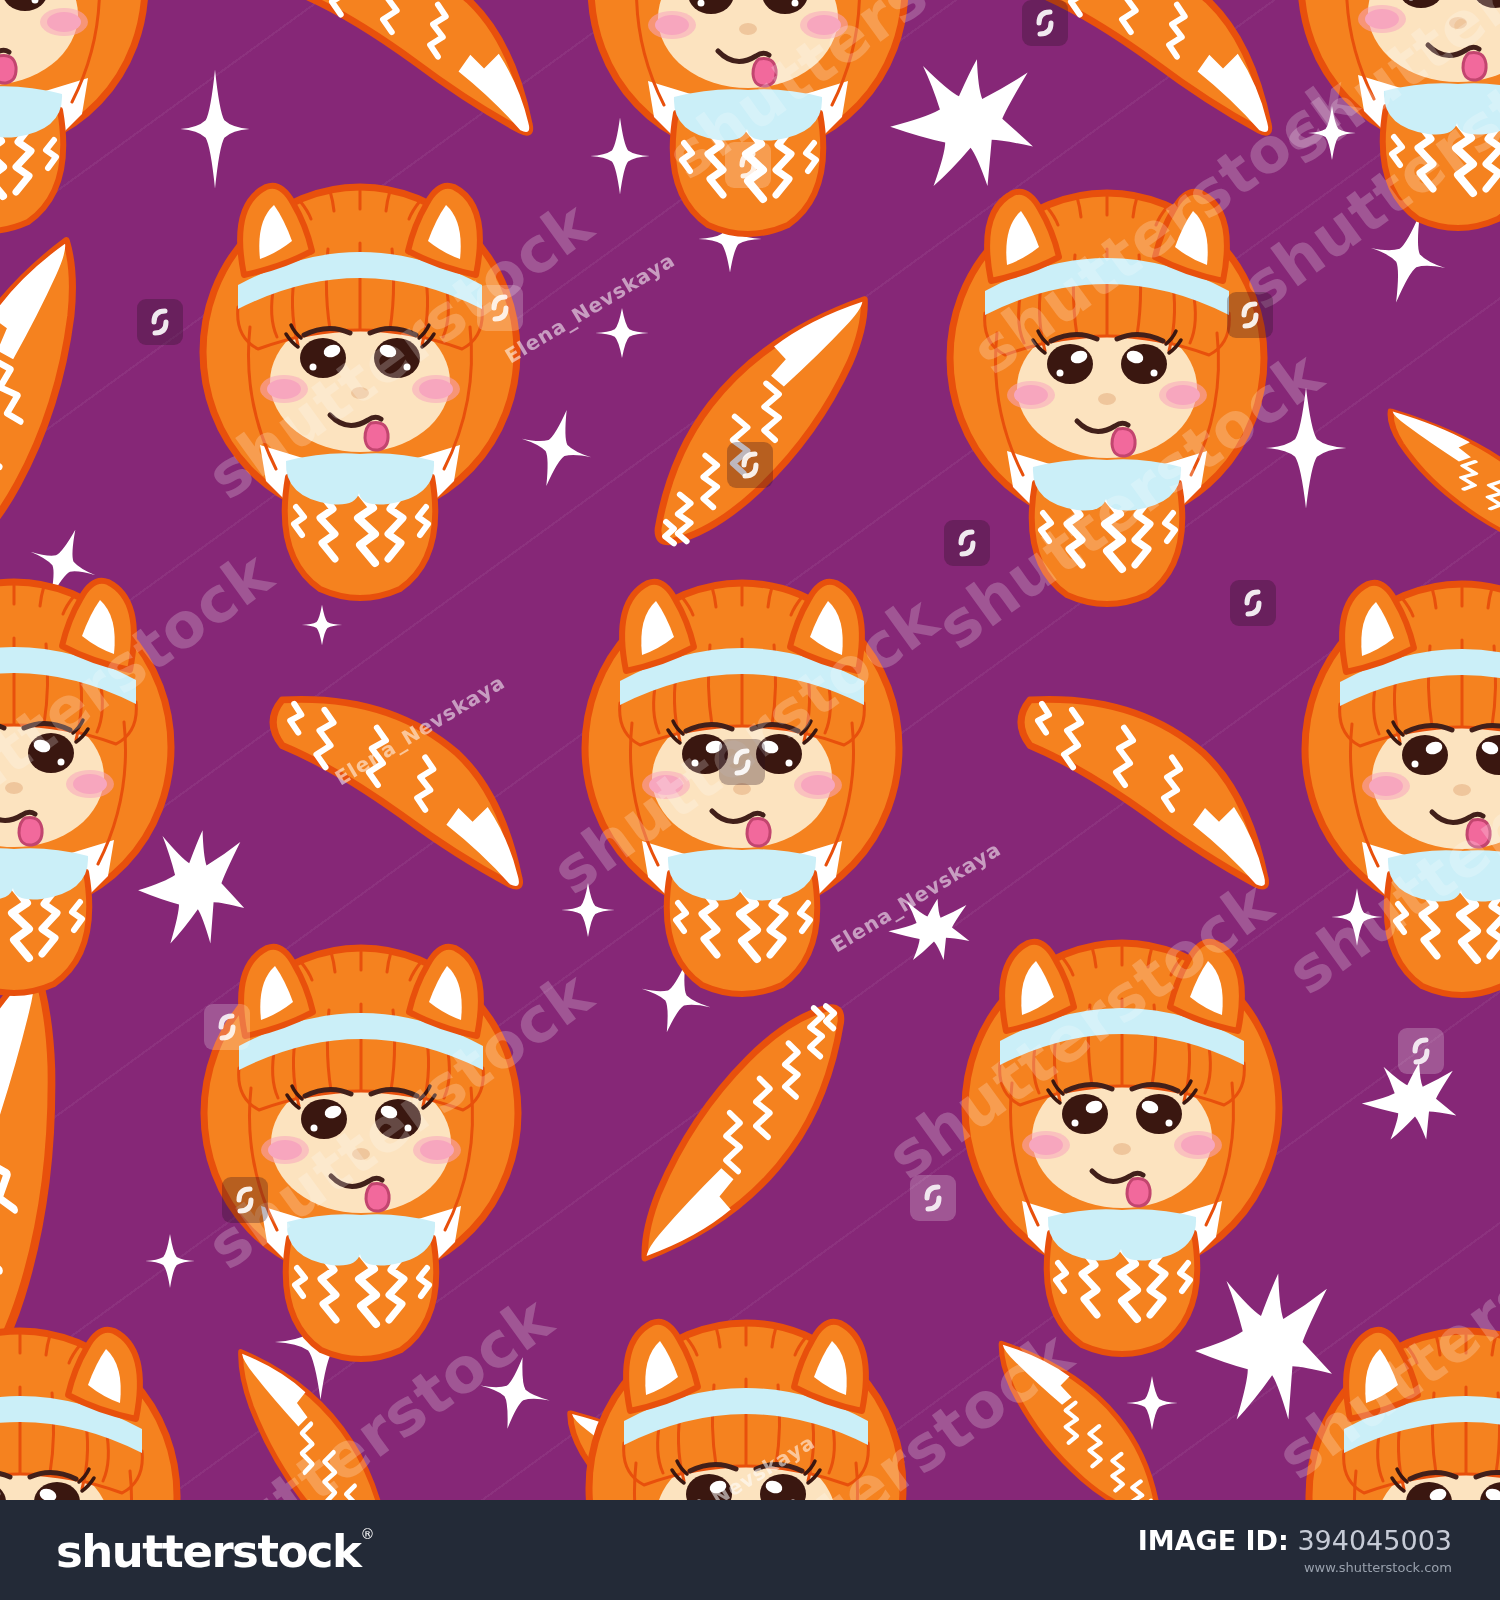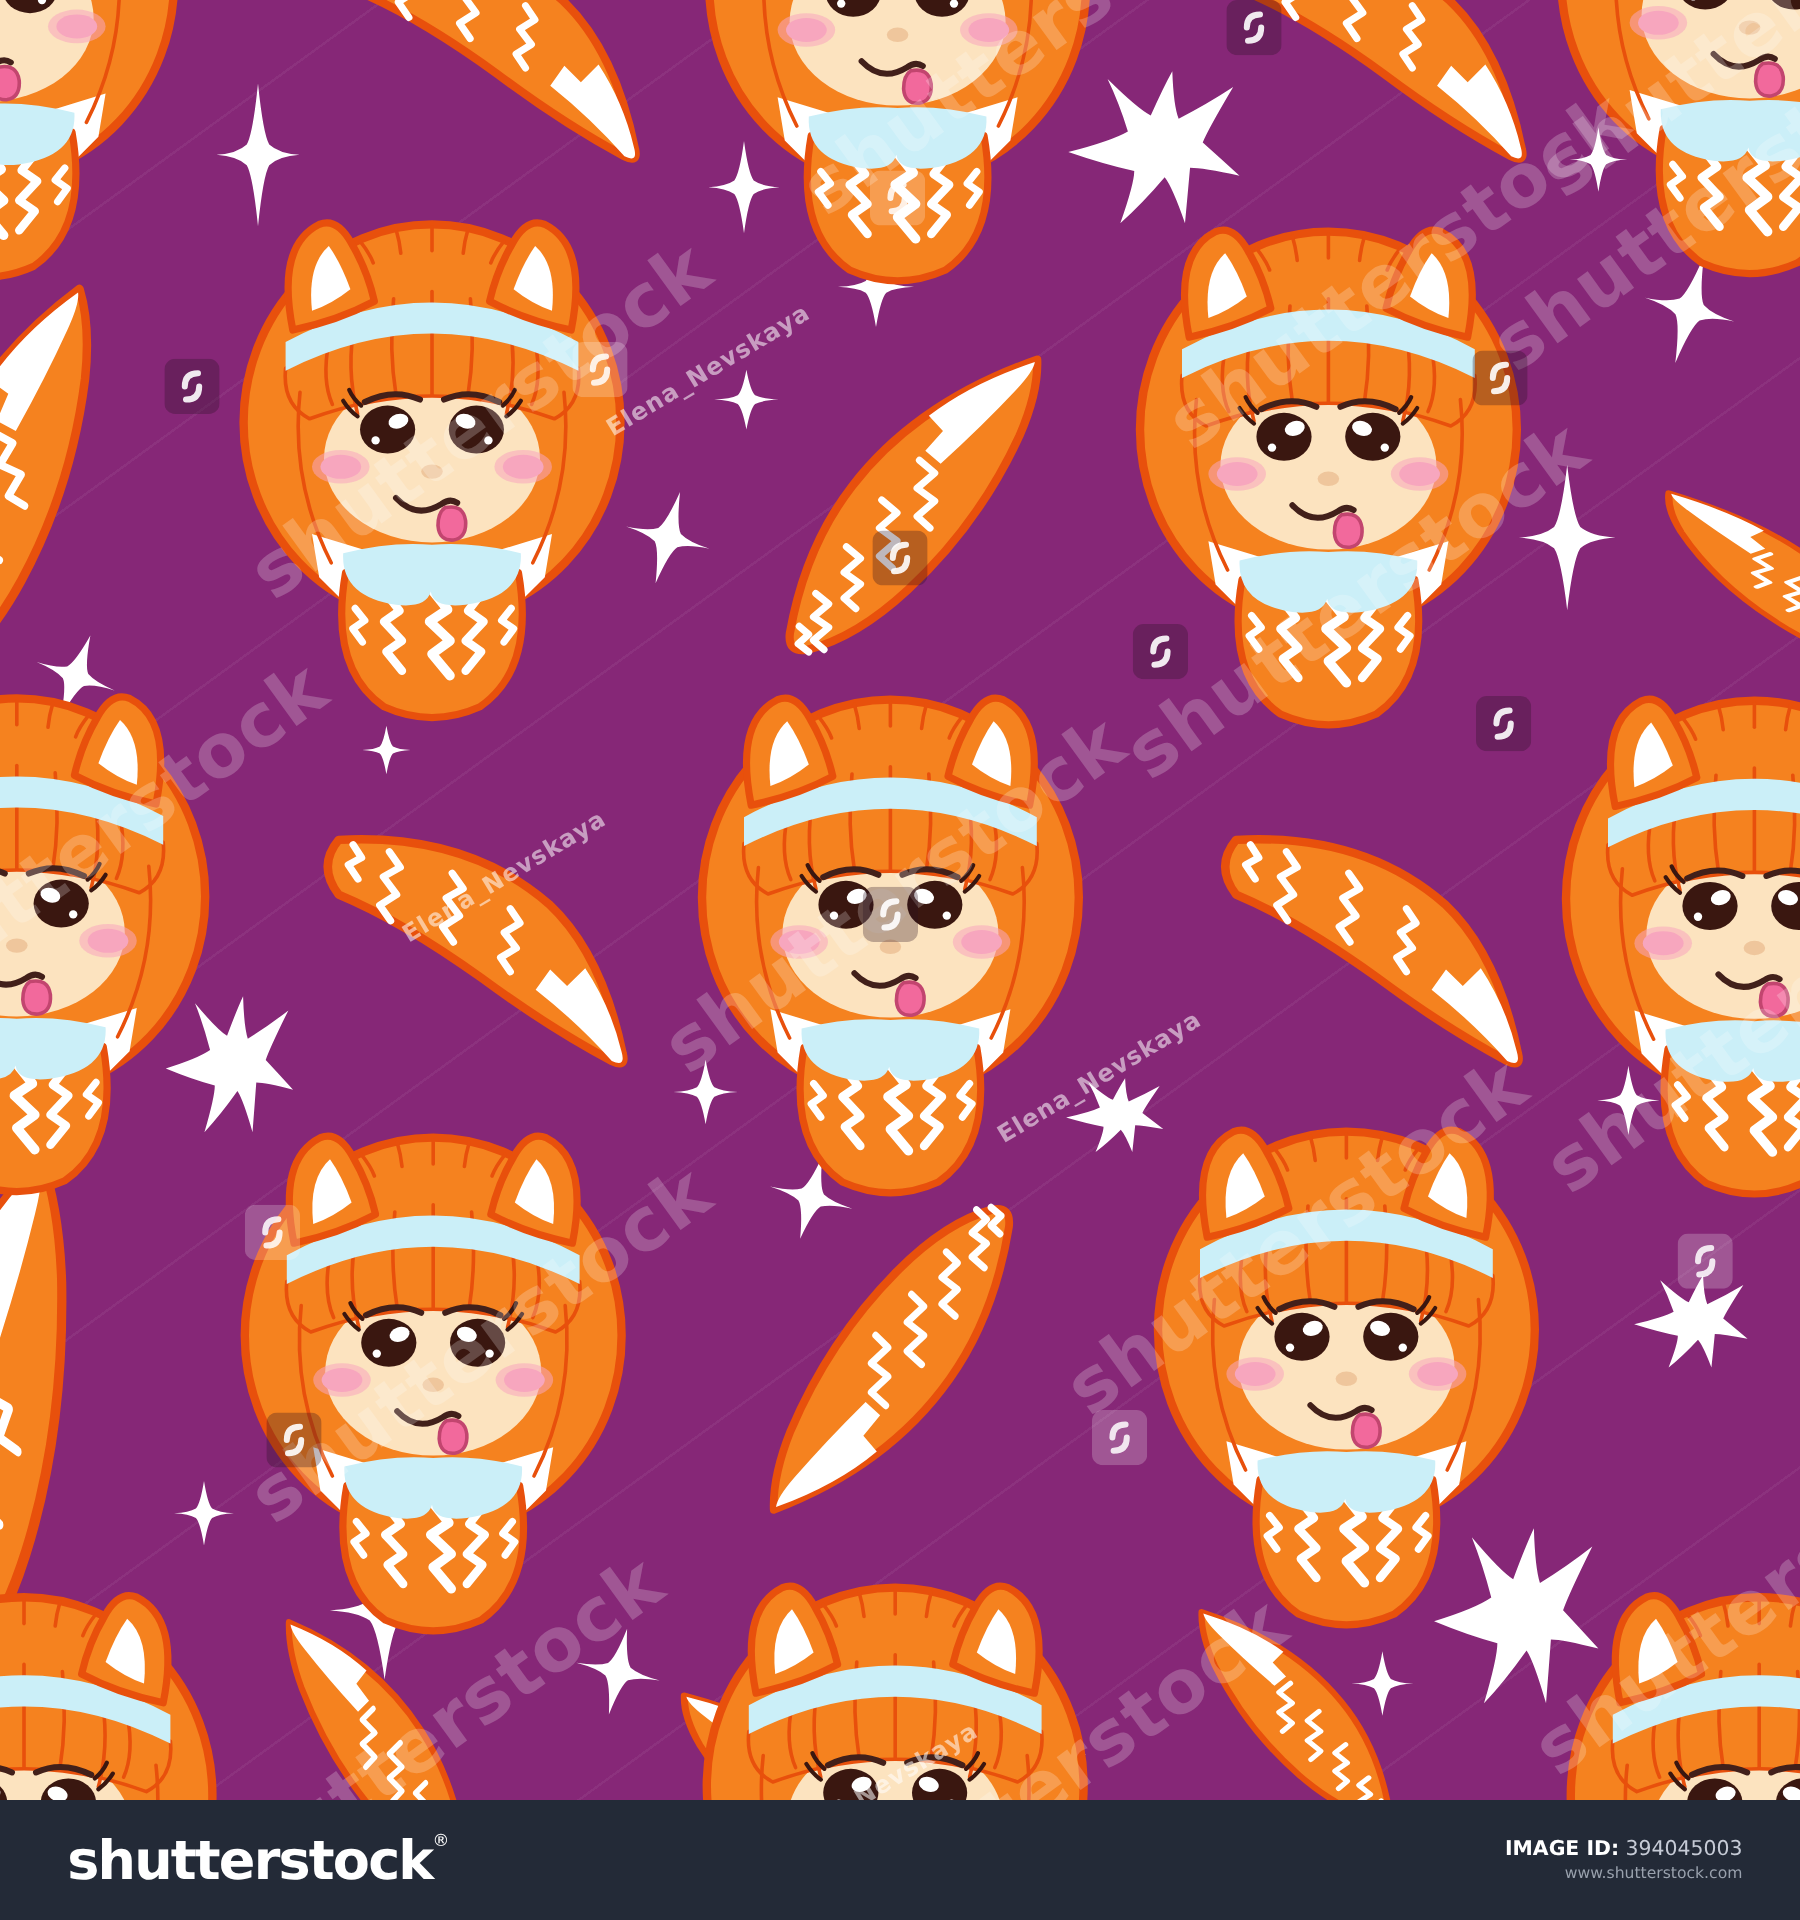--- a/index.html
+++ b/index.html
@@ -14,21 +14,21 @@
   .wm-brand{position:absolute;z-index:5;font-weight:bold;font-size:62px;color:rgba(255,255,255,0.22);
     white-space:nowrap;letter-spacing:1px;transform:translate(-50%,-50%) rotate(-36deg);}
   .wm-author{position:absolute;z-index:5;font-weight:600;font-size:20px;color:rgba(255,255,255,0.55);
     white-space:nowrap;letter-spacing:1px;transform:translate(-50%,-50%) rotate(-31deg);}
   .wm-icon{position:absolute;z-index:5;width:46px;height:46px;transform:translate(-50%,-50%);}
   #footer{position:absolute;left:0;top:1500px;width:1500px;height:100px;background:#232A37;z-index:10;
     display:flex;align-items:center;justify-content:space-between;}
   #footer-logo{margin-left:56px;color:#fff;font-size:45px;font-weight:bold;letter-spacing:-1.5px;line-height:1;}
   #footer-logo sup{font-size:14px;font-weight:normal;vertical-align:28px;letter-spacing:0;}
   #footer-right{margin-right:48px;text-align:right;line-height:1.35;}
-  #footer-id-line{font-size:17px;color:#C6CBD6;}
+  #footer-id-line{font-size:27px;color:#C6CBD6;}
   #footer-id-line .id-label{color:#FFFFFF;font-weight:bold;}
   #footer-url{font-size:13px;color:#99A1AD;}
   svg{display:block;}
 </style>
 </head>
 <body>
 
 <div id="frame">
   <div id="stage">
     <div id="stripes"></div>

